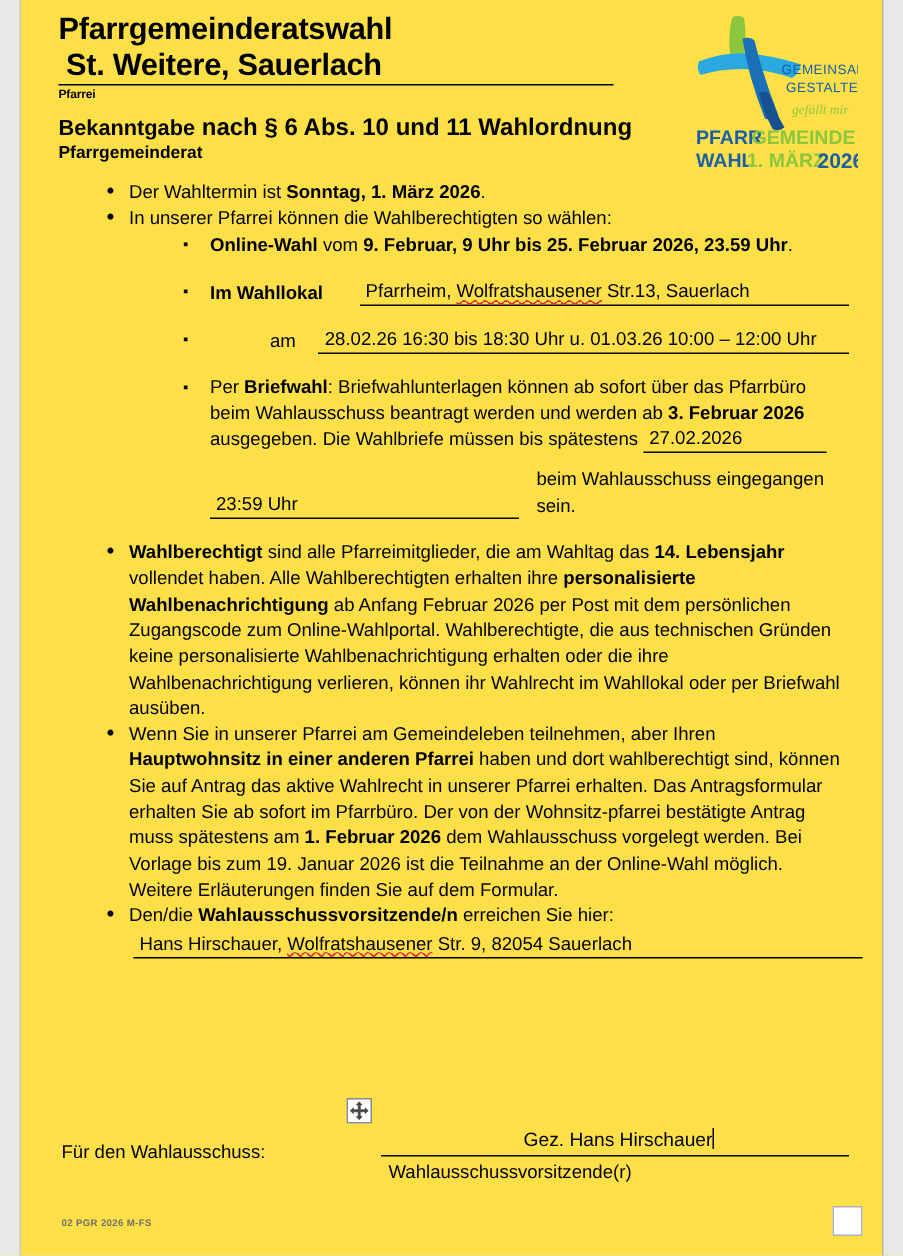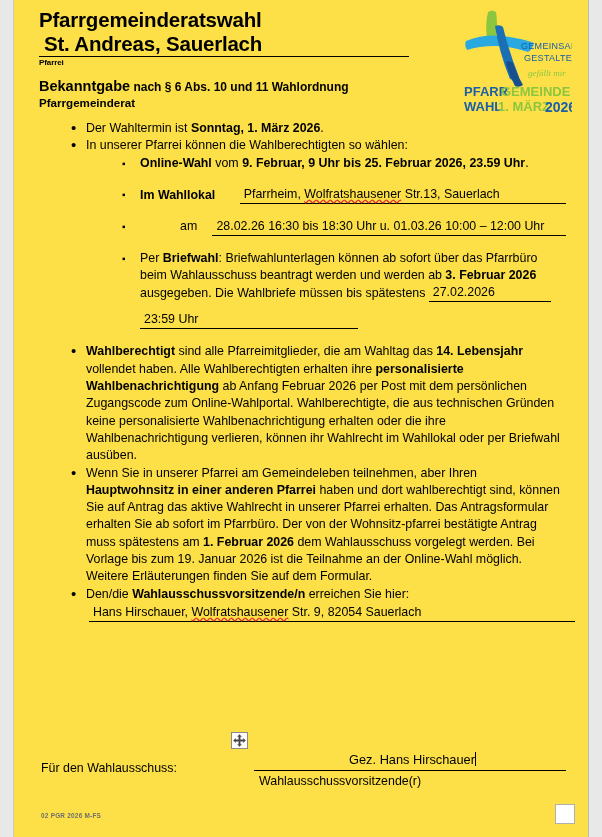--- a/index.html
+++ b/index.html
@@ -74,21 +74,21 @@
   }
 
   .announce {
     position: absolute;
     left: 25px;
     top: 78px;
     width: 420px;
   }
   .announce-line1 { font-size: 13.2px; line-height: 16px; color: #000; }
   .announce-line1 .big { font-weight: bold; font-size: 14.5px; }
-  .announce-line1 .rest { font-weight: bold; font-size: 12px; }
+  .announce-line1 .rest { font-weight: bold; font-size: 16px; }
   .announce-line2 { font-size: 11.6px; font-weight: bold; line-height: 15px; color: #000; }
 
   
   .logo {
     position: absolute;
     right: 16px;
     top: 6px;
     width: 110px;
     height: 108px;
   }
@@ -248,21 +248,21 @@
 </head>
 <body>
 
 <div id="page">
   <div class="doc">
 
     <div class="header">
 
       <div class="title-block">
         <div class="title-line1">Pfarrgemeinderatswahl</div>
-        <div class="title-line2">St. Andreas, Sauerlach</div>
+        <div class="title-line2">St. Weitere, Sauerlach</div>
         <div class="title-caption">Pfarrei</div>
       </div>
 
       <div class="announce">
         <div class="announce-line1"><span class="big">Bekanntgabe</span><span class="rest"> nach § 6 Abs. 10 und 11 Wahlordnung</span></div>
         <div class="announce-line2">Pfarrgemeinderat</div>
       </div>
 
       <div class="logo">
         <svg width="110" height="108" viewBox="0 0 110 108">
@@ -309,33 +309,34 @@
             <li class="b2">
               <div class="row">
                 <b style="width:104px;display:inline-block;">Im Wahllokal</b>
                 <span class="fld" style="width:340px;"><span>Pfarrheim, </span><span class="sq">Wolfratshausener</span><span> Str.13, Sauerlach</span></span>
               </div>
             </li>
 
             <div class="sp-md"></div>
 
             <li class="b2" style="list-style:none;">
-              <div class="row" style="padding-left:40px;align-items:center;">
+              <div class="row" style="padding-left:40px;">
                 <span style="width:34px;display:inline-block;">am</span>
                 <span class="fld" style="width:370px;">28.02.26 16:30 bis 18:30 Uhr u. 01.03.26 10:00 – 12:00 Uhr</span>
               </div>
             </li>
 
             <div class="sp-md"></div>
 
             <li class="b2">
               <span>Per </span><b>Briefwahl</b><span>: Briefwahlunterlagen können ab sofort über das Pfarrbüro beim Wahlausschuss beantragt werden und werden ab </span><b>3. Februar 2026</b><span> ausgegeben. Die Wahlbriefe müssen bis spätestens </span><span class="fld" style="width:122px;">27.02.2026</span>
               <div class="sp-sm"></div>
               <div class="row" style="padding-left:0px;">
                 <span class="fld" style="width:218px;">23:59 Uhr</span>
+                <span style="padding-left:12px;">beim Wahlausschuss eingegangen sein.</span>
               </div>
             </li>
           </ul>
         </li>
 
         <div class="sp-md"></div>
 
         <li class="b1">
           <b>Wahlberechtigt</b><span> sind alle Pfarreimitglieder, die am Wahltag das </span><b>14. Lebensjahr</b><span> vollendet haben. Alle Wahlberechtigten erhalten ihre </span><b>personalisierte Wahlbenachrichtigung</b><span> ab Anfang Februar 2026 per Post mit dem persönlichen Zugangscode zum Online-Wahlportal. Wahlberechtigte, die aus technischen Gründen keine personalisierte Wahlbenachrichtigung erhalten oder die ihre Wahlbenachrichtigung verlieren, können ihr Wahlrecht im Wahllokal oder per Briefwahl ausüben.</span>
         </li>

